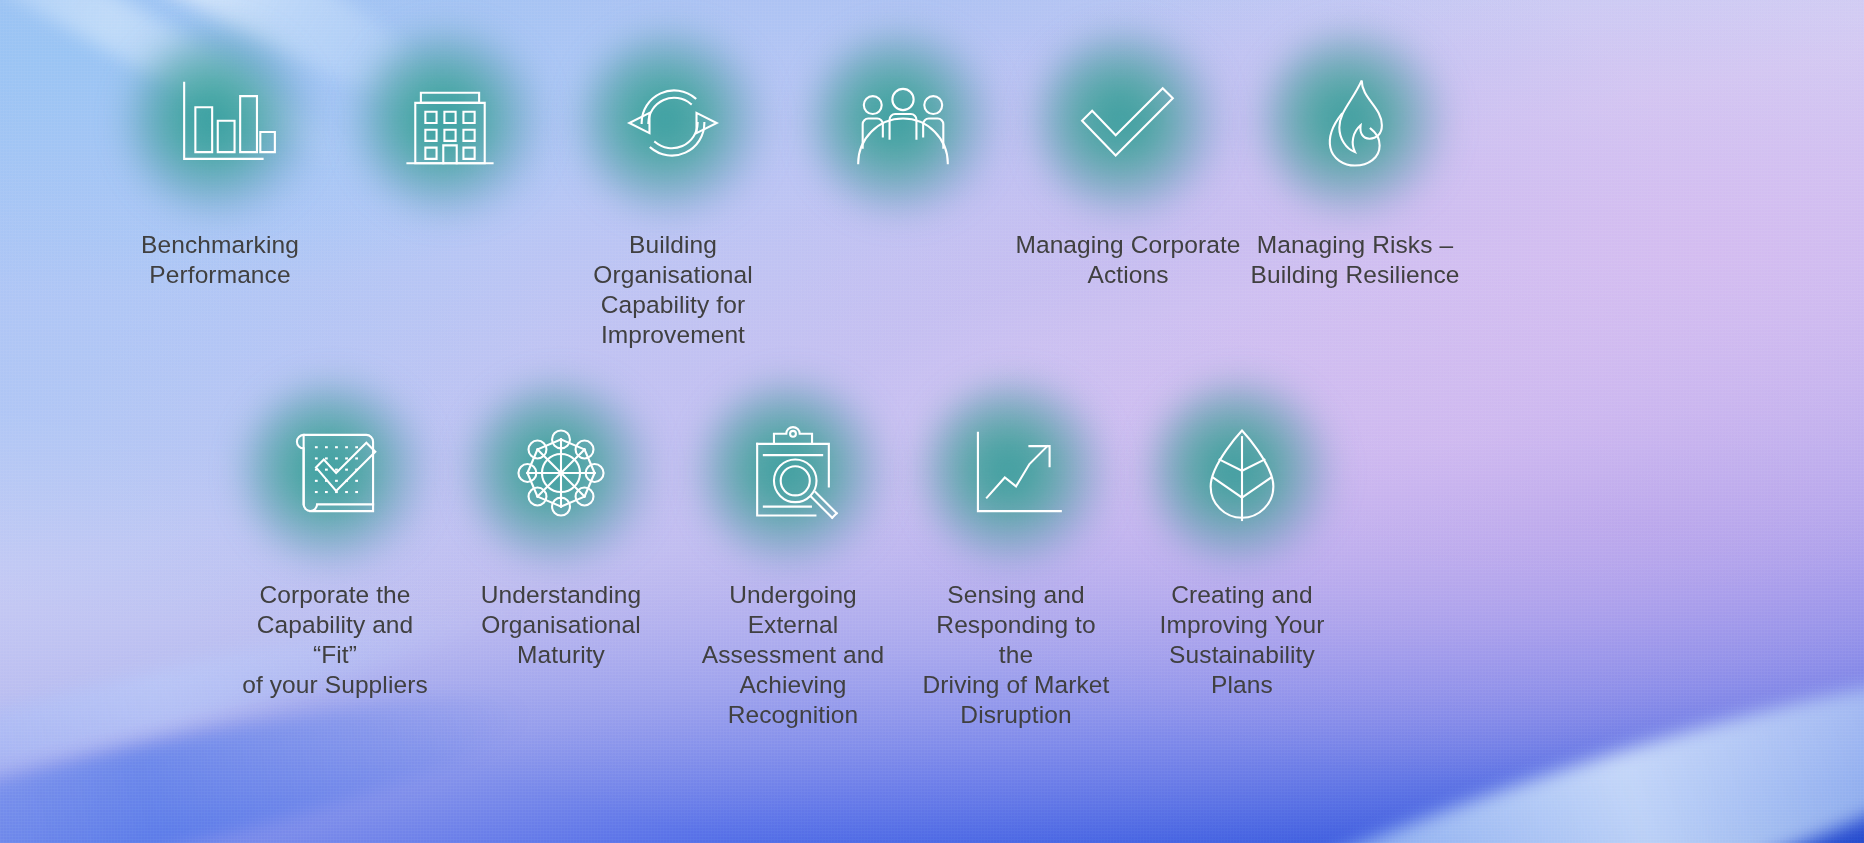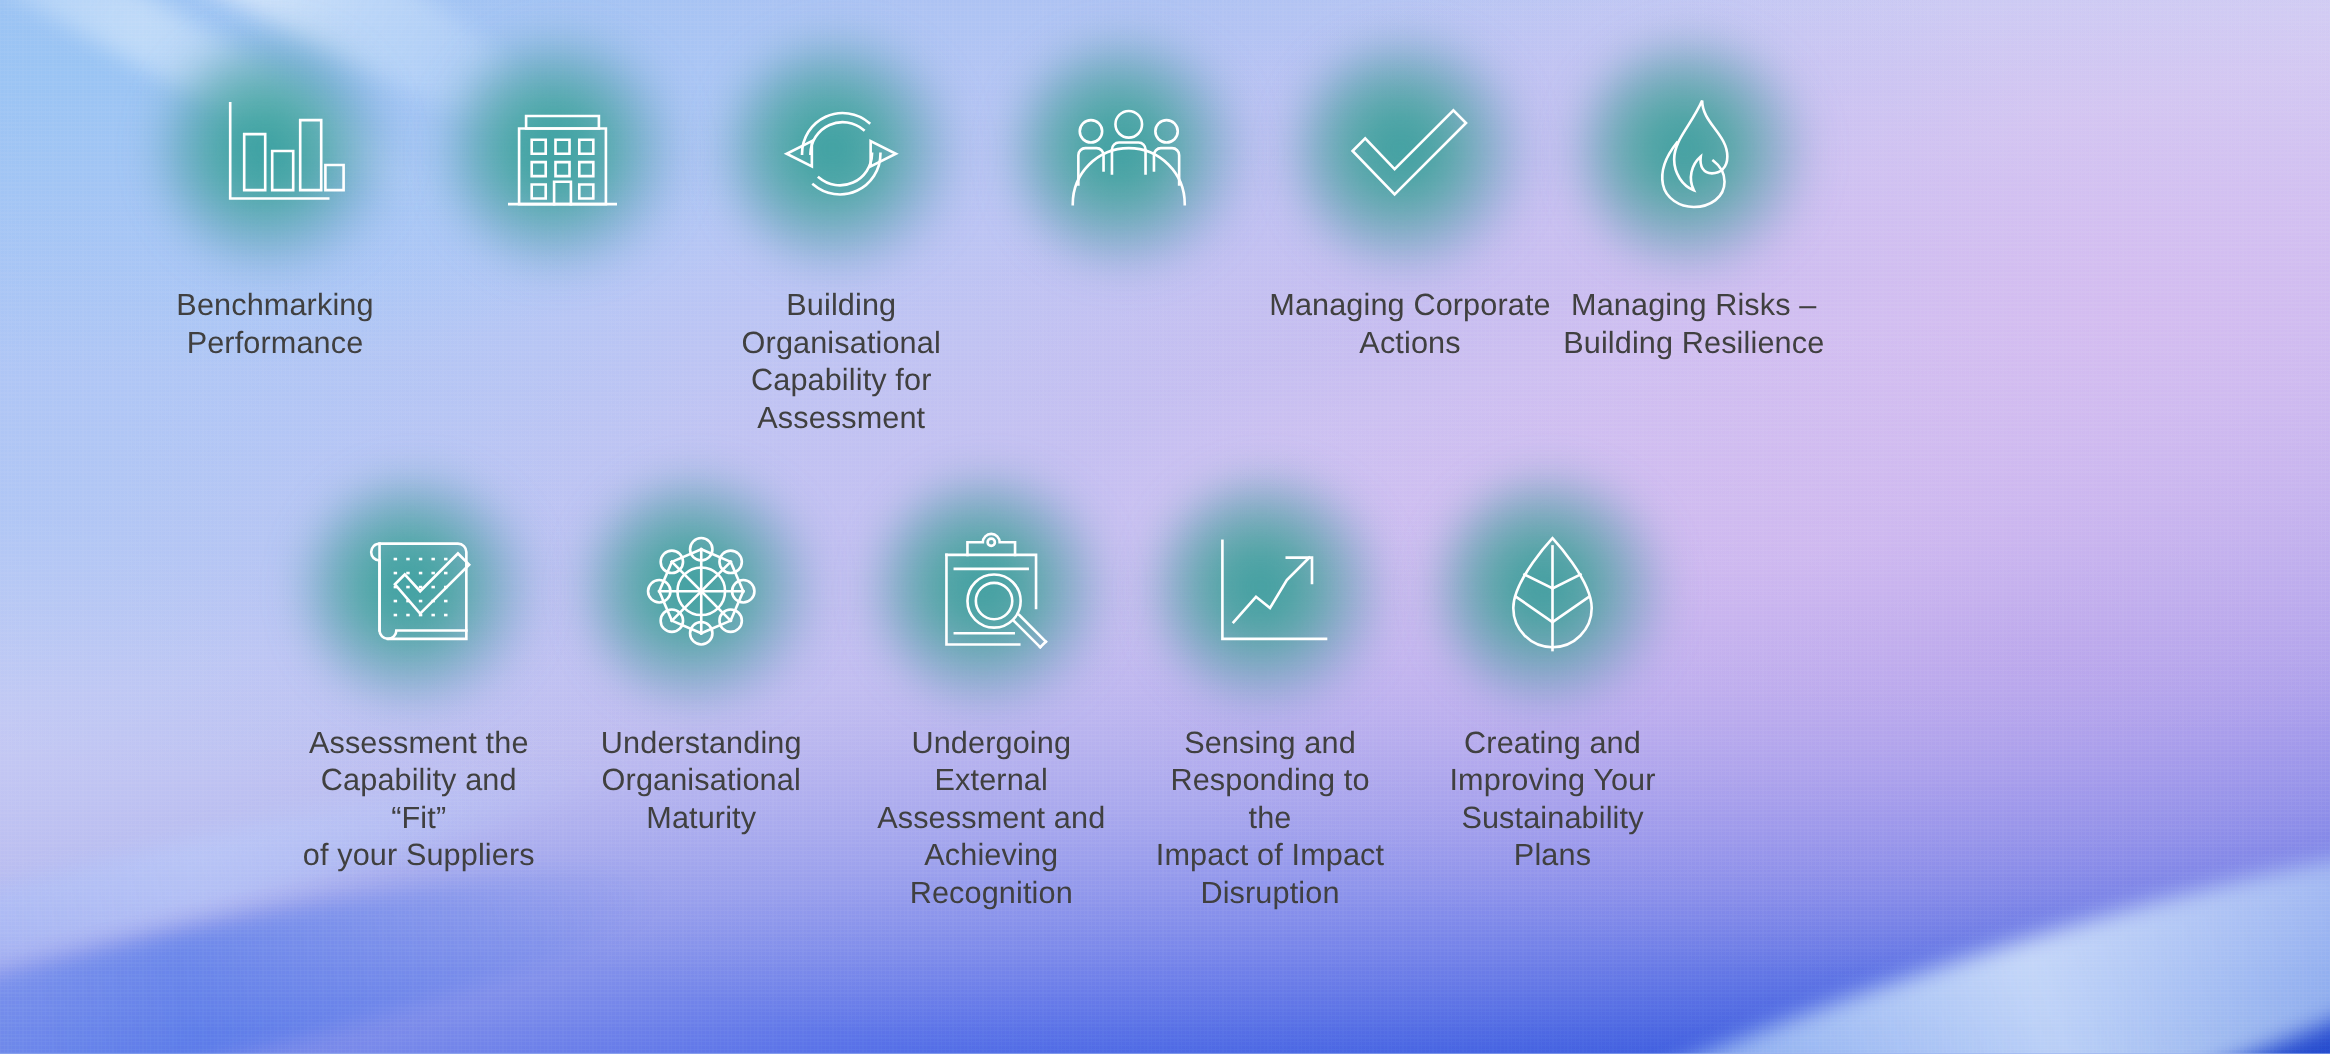--- a/index.html
+++ b/index.html
@@ -246,21 +246,21 @@
             <path d="M 29 41 L 29 59 L 11 50 Z"></path>
             <path d="M 71 59 L 71 41 L 89 50 Z"></path>
             <path d="M 22 50 A 29 29 0 0 1 70 28"></path>
             <path d="M 78 50 A 29 29 0 0 1 30 72"></path>
           </svg>
         </div>
       </div>
       <div class="label">Building
 Organisational
 Capability for
-Assessment</div>
+Improvement</div>
     </div>
 
     <div class="tile" style="left:805px; top:28px; width:196px;">
       <div class="glow-wrap">
         <div class="glow"></div>
         <div class="icon-holder">
           <svg viewBox="0 0 100 100">
             <circle cx="23" cy="34" r="8"></circle>
             <circle cx="50" cy="29" r="9.5"></circle>
             <circle cx="77" cy="34" r="8"></circle>
@@ -332,21 +332,21 @@
               <line x1="33" y1="67" x2="33.6" y2="67"></line>
                 <line x1="42" y1="67" x2="42.6" y2="67"></line>
               <line x1="51" y1="67" x2="51.6" y2="67"></line>
                 <line x1="60" y1="67" x2="60.6" y2="67"></line>
               <line x1="69" y1="67" x2="69.6" y2="67"></line>
             </g>
             <path d="M 33 45 L 40 38 L 51 50 L 78 23 L 86 31 L 51 66 Z"></path>
           </svg>
         </div>
       </div>
-      <div class="label">Assessment the
+      <div class="label">Corporate the
 Capability and “Fit”
 of your Suppliers</div>
     </div>
 
     <div class="tile" style="left:466px; top:378px; width:190px;justify-content:center;">
       <div class="glow-wrap">
         <div class="glow"></div>
         <div class="icon-holder">
           <svg viewBox="0 0 100 100">
             <line x1="50" y1="50" x2="50" y2="20"></line>
@@ -413,21 +413,21 @@
         <div class="icon-holder">
           <svg viewBox="0 0 100 100">
             <polyline points="16,14 16,84 90,84" stroke-width="3"></polyline>
             <polyline points="24,72 40,54 50,62 62,42 78,26" stroke-width="3" stroke-linejoin="round"></polyline>
             <polyline points="62,26 80,26 80,44" stroke-width="3"></polyline>
           </svg>
         </div>
       </div>
       <div class="label">Sensing and
 Responding to the
-Impact of Impact
+Driving of Market
 Disruption</div>
     </div>
 
     <div class="tile" style="left:1142px; top:378px; width:200px;">
       <div class="glow-wrap">
         <div class="glow"></div>
         <div class="icon-holder">
           <svg viewBox="0 0 100 100">
             <path d="M 50 12 C 50 12 22 42 22 62 A 28 28 0 0 0 78 62 C 78 42 50 12 50 12 Z" stroke-linejoin="round"></path>
             <line x1="50" y1="18" x2="50" y2="92"></line>

